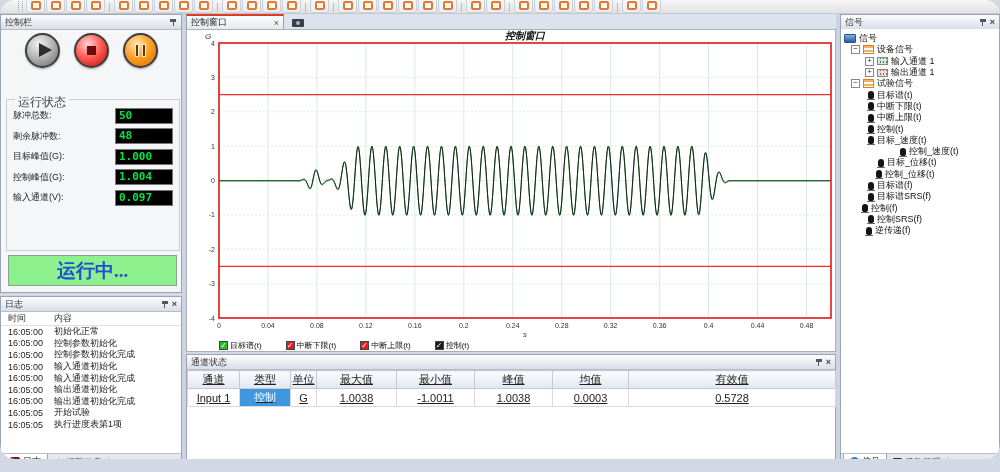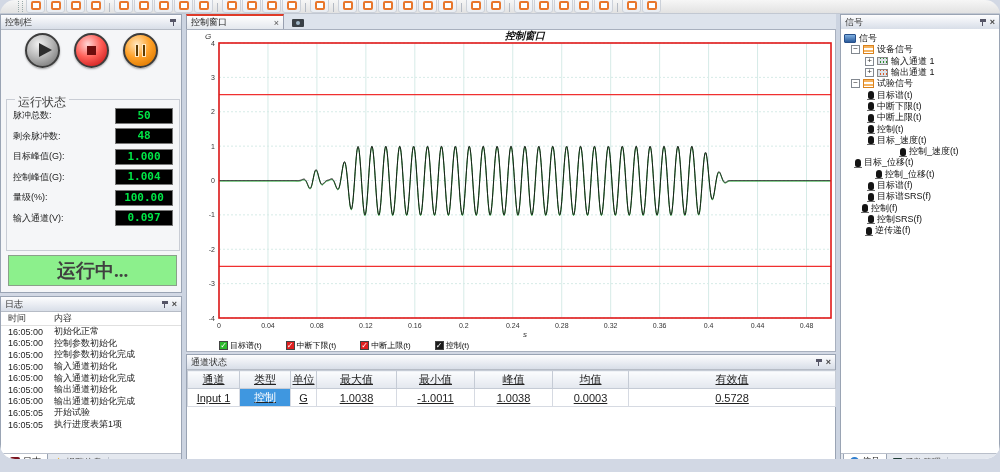--- a/index.html
+++ b/index.html
@@ -35,23 +35,23 @@
   .b-stop::after{content:"";position:absolute;left:11px;top:11px;width:9px;height:9px;background:#6e0d0d;}
   .b-pause{background:radial-gradient(circle at 38% 30%,#ffe6bc,#ffa22a 45%,#df7a00 85%);}
   .b-pause::before,.b-pause::after{content:"";position:absolute;top:9px;width:4px;height:13px;background:#5c3a00;border:1px solid #ffe9c4;box-sizing:border-box;}
   .b-pause::before{left:10px;} .b-pause::after{left:17px;}
 
   .groupbox{position:absolute;left:5px;top:84px;width:172px;height:150px;border:1px solid #c9cdd5;background:#f5f6f8;}
   .groupbox-title{position:absolute;left:8px;top:-6px;background:#f5f6f8;padding:0 3px;font-size:12px;color:#444;}
   .rs-row{display:flex;align-items:center;justify-content:space-between;height:20px;padding:0 6px;margin-top:0.5px;}
   .rs-label{font-size:9px;color:#222;}
   .lcd{width:58px;height:16px;background:#000;border:1px solid #777;box-sizing:border-box;color:#00e546;
-    font-family:"DejaVu Sans Mono",monospace;font-size:11px;font-weight:bold;text-align:center;line-height:14px;padding:0 3px;}
+    font-family:"DejaVu Sans Mono",monospace;font-size:11px;font-weight:bold;text-align:left;line-height:14px;padding:0 3px;}
   .run-banner{position:absolute;left:7px;top:240px;width:167px;height:29px;background:#8cf08c;border:1px solid #8aa08a;
-    display:flex;align-items:center;justify-content:center;font-size:19px;font-weight:bold;color:#404040;font-family:"Liberation Serif","DejaVu Serif",serif;}
+    display:flex;align-items:center;justify-content:center;font-size:19px;font-weight:bold;color:#1d4ed8;font-family:"Liberation Serif","DejaVu Serif",serif;}
 
   
   #log-panel{left:0;top:296px;width:182px;height:176px;}
   .log-cols{display:flex;font-size:9px;color:#333;border-bottom:1px solid #e0e0e0;height:13px;align-items:center;}
   .log-c1{width:44px;padding-left:7px;} .log-c2{padding-left:2px;}
   .log-row{display:flex;font-size:9px;color:#222;height:11.6px;align-items:center;}
   .bottom-tabs{position:absolute;left:0;bottom:1px;width:100%;height:17px;background:#e4e8ef;border-top:1px solid #b9bfca;
     display:flex;align-items:stretch;padding-left:2px;box-sizing:border-box;font-size:9px;}
   .b-tab{display:flex;align-items:center;gap:3px;padding:0 6px;color:#555;}
   .b-tab.active{background:#fff;border:1px solid #9aa4b4;border-top:none;color:#111;}
@@ -229,24 +229,20 @@
             <span class="rs-label">剩余脉冲数:</span>
             <span class="lcd">48</span>
           </div>
           <div class="rs-row">
             <span class="rs-label">目标峰值(G):</span>
             <span class="lcd">1.000</span>
           </div>
           <div class="rs-row">
             <span class="rs-label">控制峰值(G):</span>
             <span class="lcd">1.004</span>
-          </div>
-          <div class="rs-row">
-            <span class="rs-label">量级(%):</span>
-            <span class="lcd">100.00</span>
           </div>
           <div class="rs-row">
             <span class="rs-label">输入通道(V):</span>
             <span class="lcd">0.097</span>
           </div>
         </div>
     </div>
     <div class="run-banner">运行中...</div>
   </div>
 
@@ -491,21 +487,21 @@
           <span>控制(t)</span>
         </div>
         <div class="tree-row" style="padding-left: 26px;">
           <span class="ic-signal"></span>
           <span>目标_速度(t)</span>
         </div>
         <div class="tree-row" style="padding-left: 26px; margin-left: 32px;">
           <span class="ic-signal"></span>
           <span>控制_速度(t)</span>
         </div>
-        <div class="tree-row" style="padding-left: 13px;">
+        <div class="tree-row" style="padding-left: 36px;">
           <span class="ic-signal"></span>
           <span>目标_位移(t)</span>
         </div>
         <div class="tree-row" style="padding-left: 34px;">
           <span class="ic-signal"></span>
           <span>控制_位移(t)</span>
         </div>
         <div class="tree-row" style="padding-left: 26px;">
           <span class="ic-signal"></span>
           <span>目标谱(f)</span>

